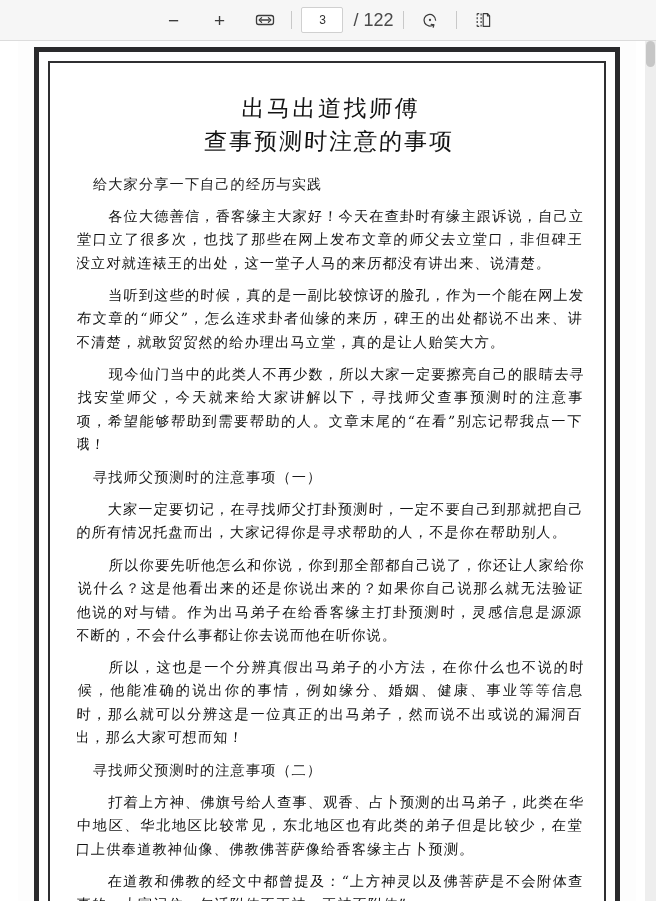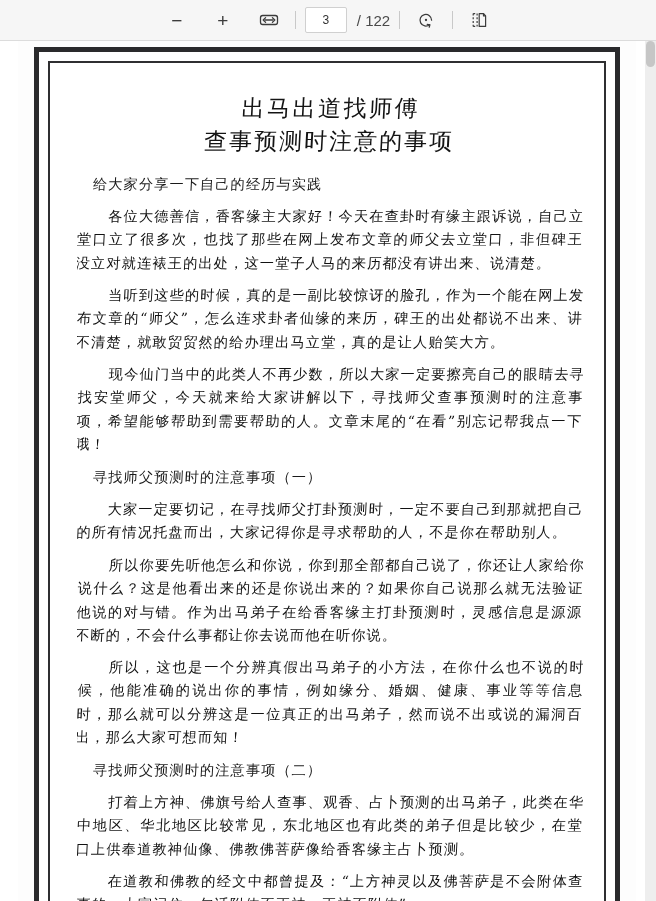--- a/index.html
+++ b/index.html
@@ -40,21 +40,21 @@
     background: #ffffff;
     text-align: center;
     font-family: "Liberation Sans", sans-serif;
     font-size: 12px;
     color: #333;
     padding: 0;
     outline: none;
   }
   #page-total {
     font-family: "Liberation Sans", sans-serif;
-    font-size: 15px;
+    font-size: 18px;
     color: #4a4a4a;
     margin-left: 10px;
     white-space: nowrap;
   }
   .sym { font-size: 19px; line-height: 1; font-family: "Liberation Sans", sans-serif; }
 
   
   #viewer {
     position: absolute;
     top: 41px; left: 0;

